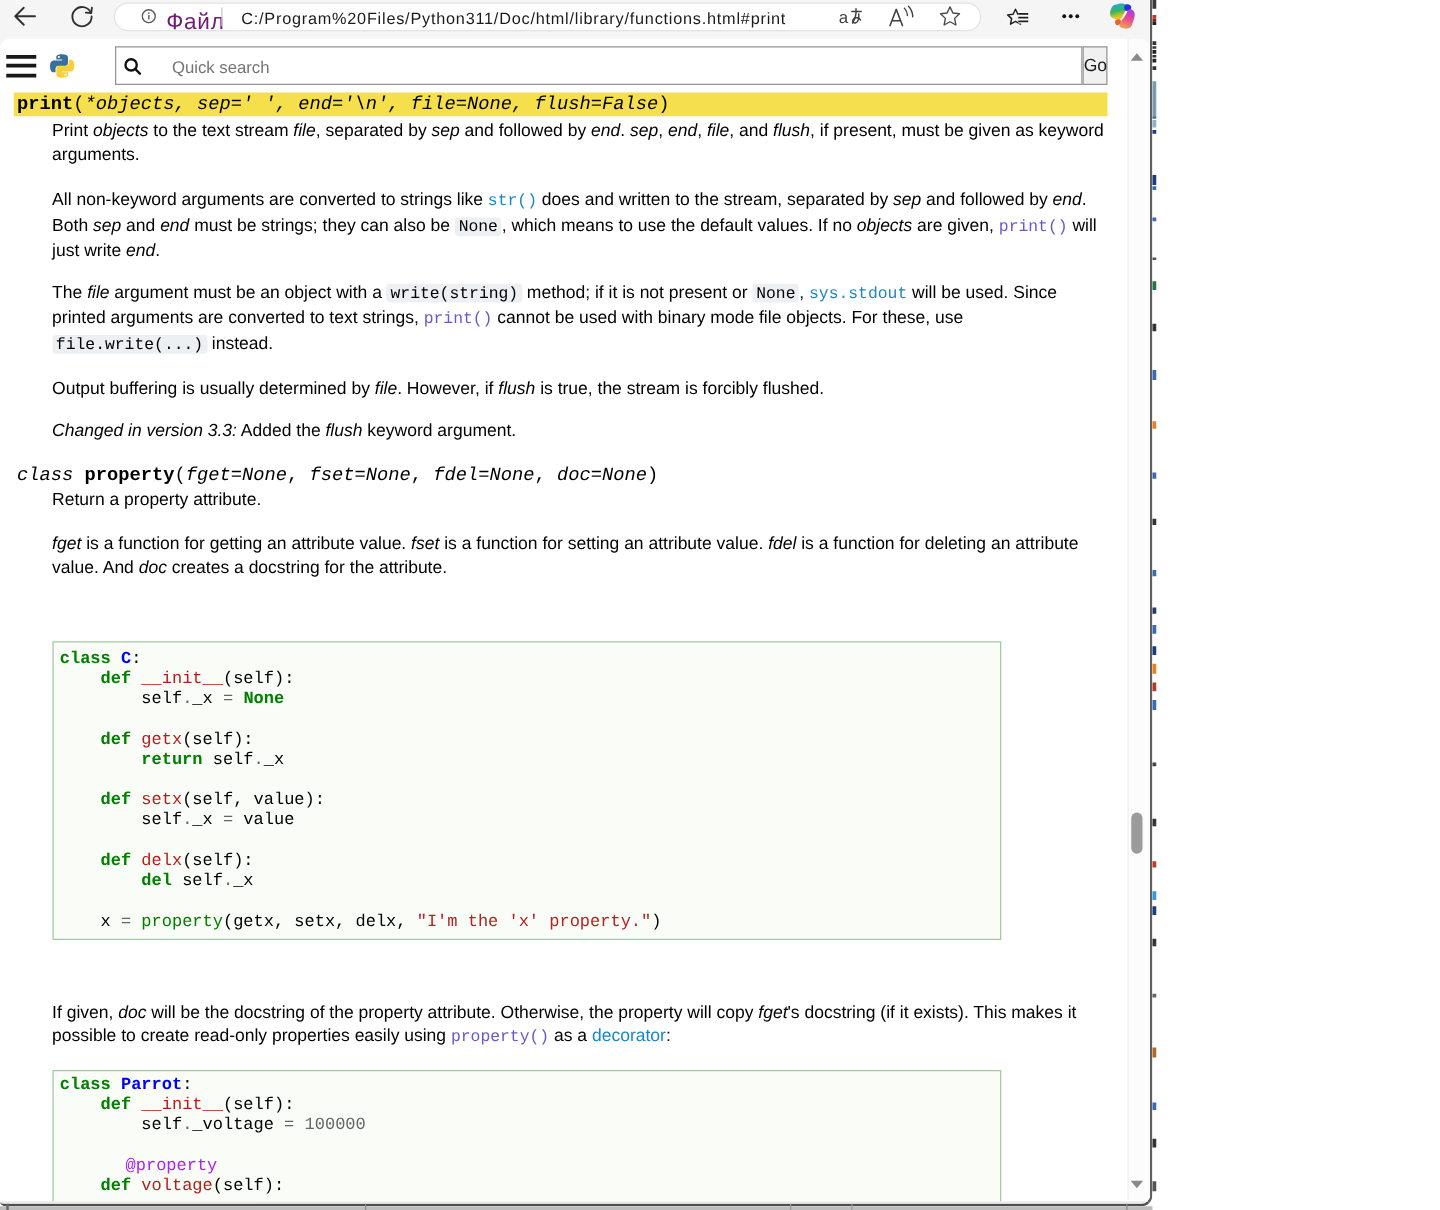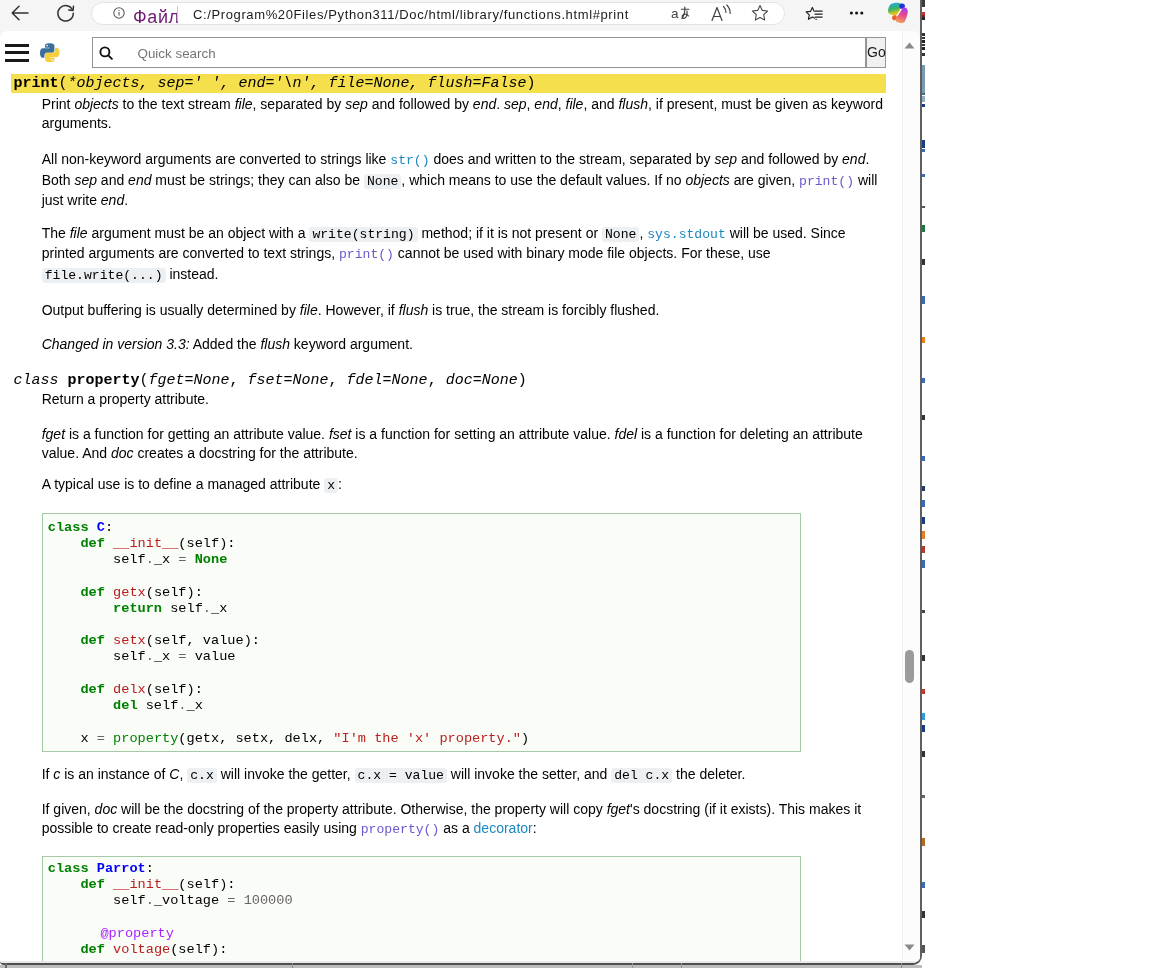--- a/index.html
+++ b/index.html
@@ -166,38 +166,36 @@
     <div class="abs body-t" style="left:41.7px;top:270.4px">Output buffering is usually determined by <em>file</em>. However, if <em>flush</em> is true, the stream is forcibly flushed.</div>
 
     <div class="abs body-t" style="left:41.7px;top:304.3px"><em>Changed in version 3.3:</em> Added the <em>flush</em> keyword argument.</div>
 
     <div class="abs sig" style="left:13.5px;top:341.4px"><span class="pr">class </span><span class="nm">property</span>(<span class="pr">fget=None</span>, <span class="pr">fset=None</span>, <span class="pr">fdel=None</span>, <span class="pr">doc=None</span>)</div>
 
     <div class="abs body-t" style="left:41.7px;top:359.4px">Return a property attribute.</div>
 
     <div class="abs body-t" style="left:41.7px;top:393.8px"><em>fget</em> is a function for getting an attribute value. <em>fset</em> is a function for setting an attribute value. <em>fdel</em> is a function for deleting an attribute<br>value. And <em>doc</em> creates a docstring for the attribute.</div>
 
-    <div class="abs body-t" style="left:41.7px;top:444.1px">A typical use is to define a managed attribute <span class="lit">x</span>:</div>
 
     <div class="codeblk" style="top:482.4px;height:239px;padding:5.2px 0 0 4.8px"><span class="k">class</span> <span class="nc">C</span>:
     <span class="k">def</span> <span class="nf">__init__</span>(self):
         self<span class="o">.</span>_x <span class="o">=</span> <span class="k">None</span>
 
     <span class="k">def</span> <span class="nf">getx</span>(self):
         <span class="k">return</span> self<span class="o">.</span>_x
 
     <span class="k">def</span> <span class="nf">setx</span>(self, value):
         self<span class="o">.</span>_x <span class="o">=</span> value
 
     <span class="k">def</span> <span class="nf">delx</span>(self):
         <span class="k">del</span> self<span class="o">.</span>_x
 
     x <span class="o">=</span> <span class="nb">property</span>(getx, setx, delx, <span class="s">"I'm the 'x' property."</span>)</div>
 
-    <div class="abs body-t" style="left:41.7px;top:734px">If <em>c</em> is an instance of <em>C</em>, <span class="lit">c.x</span> will invoke the getter, <span class="lit">c.x = value</span> will invoke the setter, and <span class="lit">del c.x</span> the deleter.</div>
 
     <div class="abs body-t" style="left:41.7px;top:768.9px">If given, <em>doc</em> will be the docstring of the property attribute. Otherwise, the property will copy <em>fget</em>'s docstring (if it exists). This makes it<br>possible to create read-only properties easily using <span class="litp vlk">property()</span> as a <span class="lk">decorator</span>:</div>
 
     <div class="codeblk" style="top:824.5px;height:120px;padding:4.2px 0 0 4.8px"><span class="k">class</span> <span class="nc">Parrot</span>:
     <span class="k">def</span> <span class="nf">__init__</span>(self):
         self<span class="o">.</span>_voltage <span class="o">=</span> <span class="mi">100000</span>
 
     <span class="nd">@property</span>
     <span class="k">def</span> <span class="nf">voltage</span>(self):</div>
   </div>

